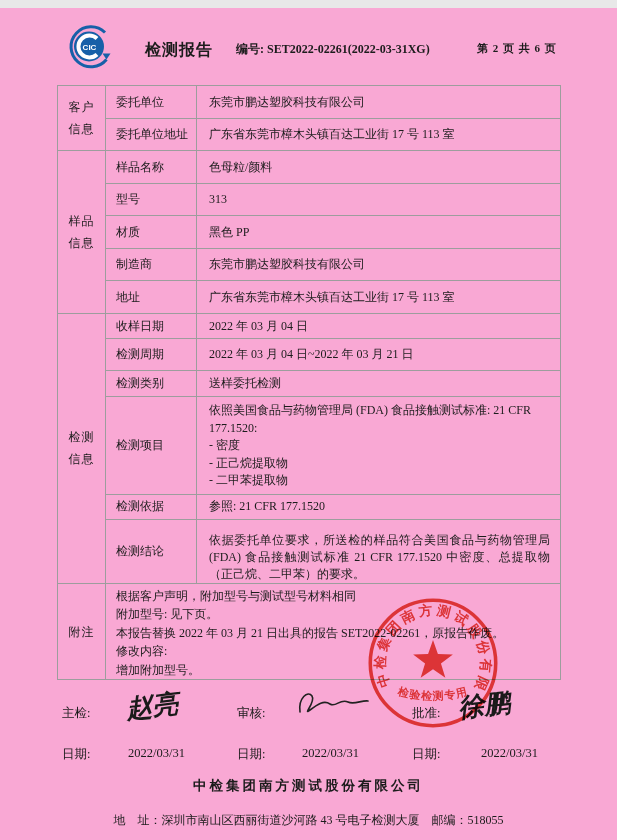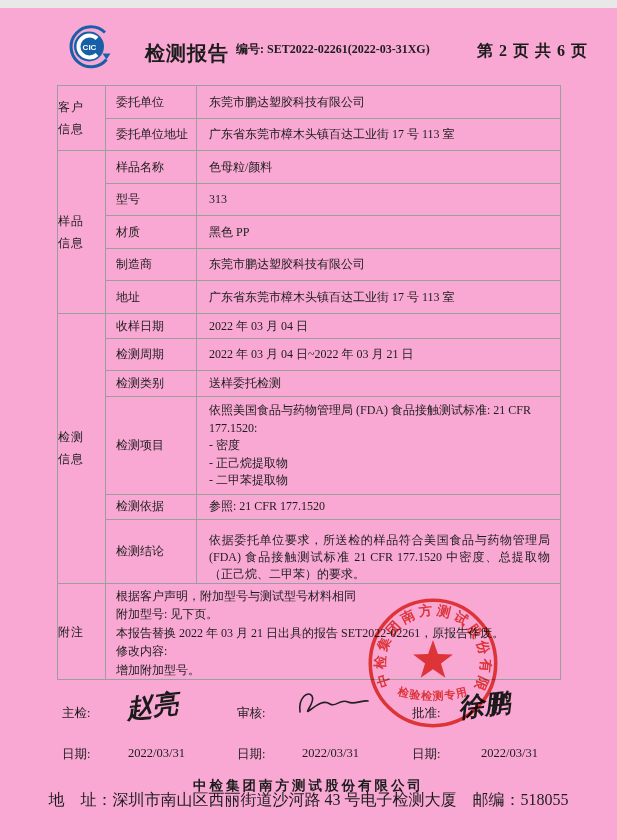--- a/index.html
+++ b/index.html
@@ -4,43 +4,43 @@
 <style>
   * { margin:0; padding:0; box-sizing:border-box; }
   html,body { background:#e8e8e8; }
   body { font-family:"Liberation Serif","DejaVu Serif",serif; }
   .page{
     position:relative; width:617px; height:840px; background:#f9a8d4;
     margin:8px auto; overflow:hidden; color:#1c1c1c;
   }
   
   .hdr-logo{ position:absolute; left:60px; top:15px; width:58px; height:47px; }
-  .hdr-title{ position:absolute; left:145px; top:32px; font-size:20px; font-weight:bold; letter-spacing:1px; }
+  .hdr-title{ position:absolute; left:145px; top:32px; font-size:16px; font-weight:bold; letter-spacing:1px; }
   .hdr-no{ position:absolute; left:236px; top:33px; font-size:12px; font-weight:bold; }
-  .hdr-page{ position:absolute; left:477px; top:33px; font-size:16px; font-weight:bold; letter-spacing:1px; white-space:pre; }
+  .hdr-page{ position:absolute; left:477px; top:33px; font-size:11px; font-weight:bold; letter-spacing:1px; white-space:pre; }
   
   table.report{ position:absolute; left:57px; top:77px; width:503px; border-collapse:collapse; table-layout:fixed; }
   table.report td{ border:1px solid #9d9d9d; font-size:12px; vertical-align:middle; overflow:hidden; }
-  td.sec{ white-space:pre-line; line-height:22px; letter-spacing:1px; }
+  td.sec{ text-align:center; white-space:pre-line; line-height:22px; letter-spacing:1px; }
   td.lbl{ padding-left:10px; }
   td.val{ padding-left:12px; padding-right:10px; }
   td.val.pre{ white-space:pre-line; line-height:17.6px; vertical-align:top; padding-top:5px; padding-bottom:4px; }
   td.val.wrap{ line-height:17px; vertical-align:top; padding-top:12px; text-align:justify; }
   td.note{ padding-left:10px; padding-right:10px; white-space:pre-line; line-height:18.5px; vertical-align:top; padding-top:3px; }
   
   .signoff span.role{ position:absolute; font-size:12.5px; }
   .signoff span.dt{ position:absolute; font-size:12.5px; }
   .sig-name{ position:absolute; font-size:26px; font-weight:600; transform:rotate(-7deg); font-style:italic; color:#1a1a1a; }
   .sig-svg{ position:absolute; }
   
   .stamp{ position:absolute; left:364px; top:586px; width:138px; height:138px; opacity:0.88; mix-blend-mode:multiply; }
   
   .footer{ position:absolute; left:0; width:617px; text-align:center; }
   .f-company{ top:769px; font-size:13.5px; font-weight:bold; letter-spacing:3px; }
-  .f-line{ top:782px; font-size:16px; }
+  .f-line{ top:804px; font-size:12px; }
   .f-line2{ top:806px; font-size:12px; }
   a.weblink{ color:#0000cc; text-decoration:underline; }
 </style>
 </head>
 <body>
 
 <div class="page">
 
   <svg class="hdr-logo" viewBox="0 0 58 47">
     <path d="M 45,9.5 A 20,20 0 1,0 46.5,36.5" fill="none" stroke="#1760a8" stroke-width="3"></path>

